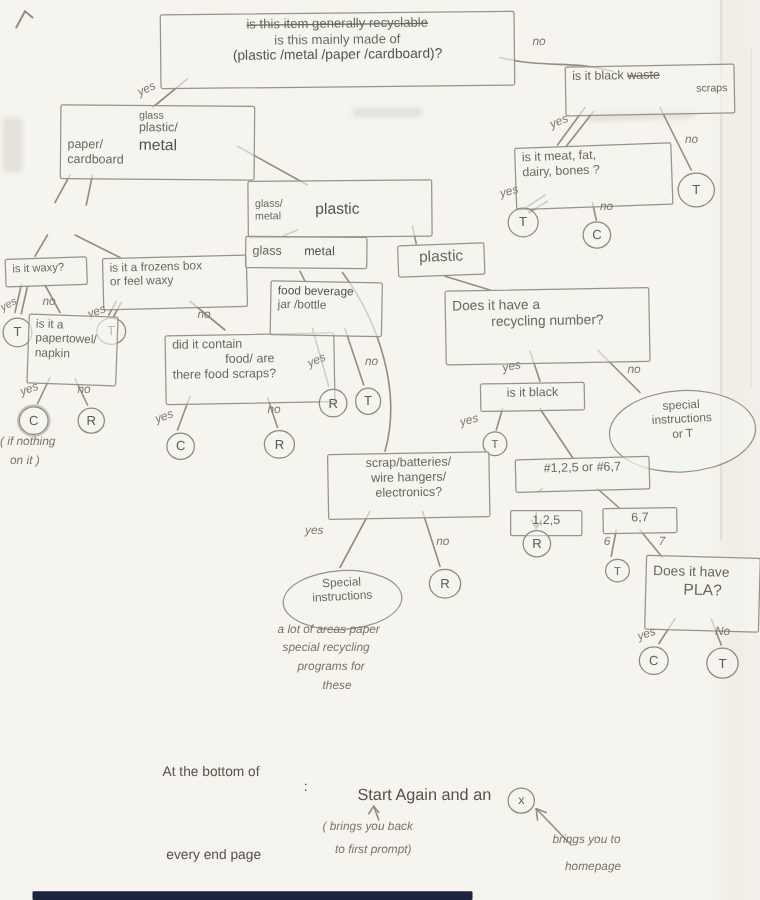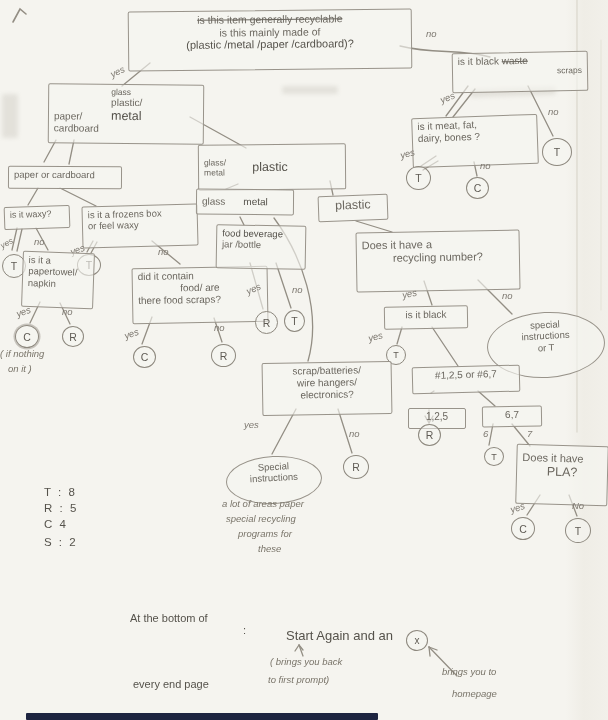--- a/index.html
+++ b/index.html
@@ -156,21 +156,20 @@
       <div>paper/</div>
       <div>cardboard</div>
     </div>
     <div>
       <div class="sm">glass</div>
       <div>plastic/</div>
       <div class="big dk">metal</div>
     </div>
   </div>
 
-  <div class="box" style="left:8px;top:166px;width:102px;height:17px;transform:rotate(0.3deg);font-size:9.5px;">paper or cardboard</div>
 
   <div class="box" style="left:4px;top:206px;width:54px;height:17px;transform:rotate(-2deg);font-size:9px;">is it waxy?</div>
   <div class="lbl sm" style="left:0px;top:238px;transform:rotate(-28deg);">yes</div>
   <div class="lbl" style="left:34px;top:236px;">no</div>
   <div class="circ" style="left:2px;top:254px;width:22px;height:22px;">T</div>
 
   <div class="box" style="left:82px;top:205px;width:104px;height:36px;transform:rotate(-1.5deg);font-size:9.5px;">
     <div>is it a frozens box</div>
     <div>or feel waxy</div>
   </div>
@@ -269,31 +268,25 @@
 
   <div class="box ell" style="left:226px;top:456px;width:84px;height:40px;transform:rotate(-3deg);font-size:9.5px;padding-top:4px;">
     <div>Special</div>
     <div>instructions</div>
   </div>
   <div class="note" style="left:222px;top:498px;">a lot of areas paper</div>
   <div class="note" style="left:226px;top:513px;">special recycling</div>
   <div class="note" style="left:238px;top:528px;">programs for</div>
   <div class="note" style="left:258px;top:543px;">these</div>
 
-  <div style="position:absolute;left:44px;top:486px;z-index:3;">
-    <div class="legendrow">T : 8</div>
-    <div class="legendrow">R : 5</div>
-    <div class="legendrow">C  4</div>
-    <div class="legendrow" style="margin-top:6px;">S : 2</div>
-  </div>
 
   <div class="foot" style="left:130px;top:612px;">At the bottom of</div>
   <div class="foot" style="left:133px;top:662px;margin-top:16px;">every end page</div>
   <div class="foot" style="left:243px;top:624px;">:</div>
   <div class="foot" style="left:262px;top:628px;font-size:13px;margin-left:24px;">Start Again and an</div>
   <div class="circ" style="left:406px;top:630px;width:20px;height:19px;font-size:10px;">x</div>
-  <div class="note" style="left:258px;top:656px;margin-left:12px;">( brings you back</div>
+  <div class="note" style="left:258px;top:656px;">( brings you back</div>
   <div class="note" style="left:268px;top:674px;">to first prompt)</div>
   <div class="note" style="left:442px;top:666px;">brings you to</div>
   <div class="note" style="left:452px;top:688px;">homepage</div>
 
   <div class="navybar"></div>
 </div>
 
 </body></html>

